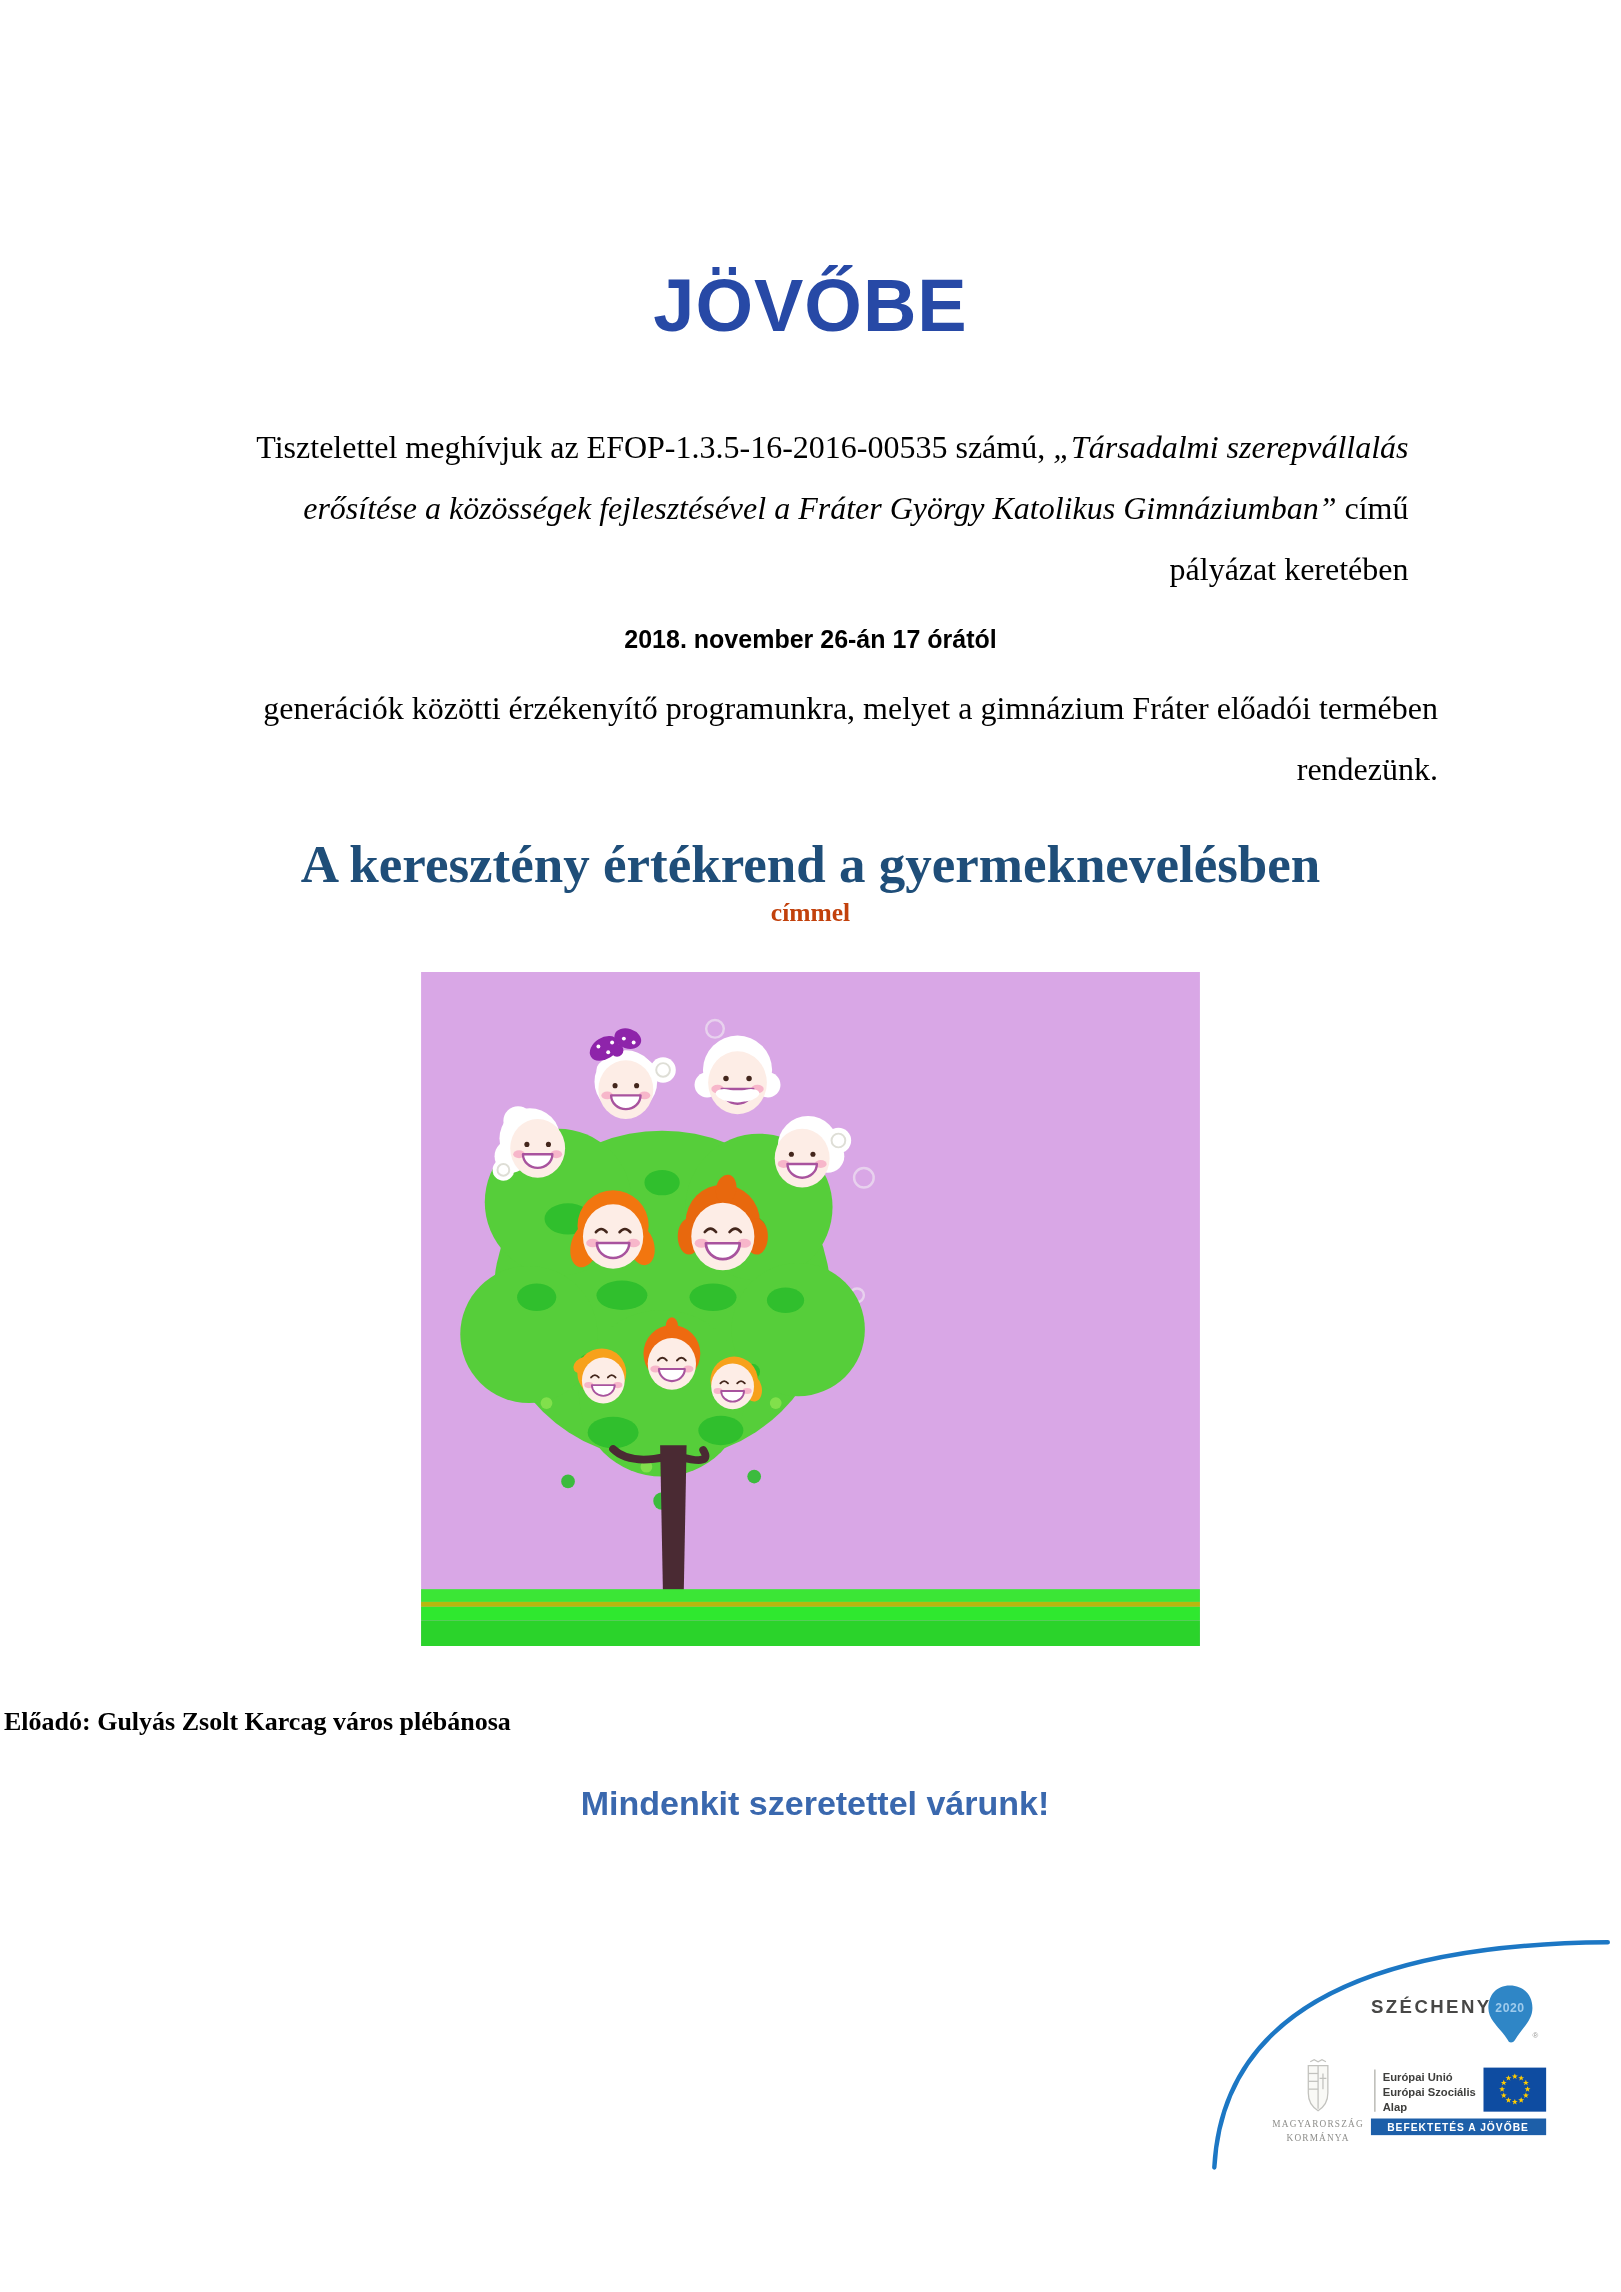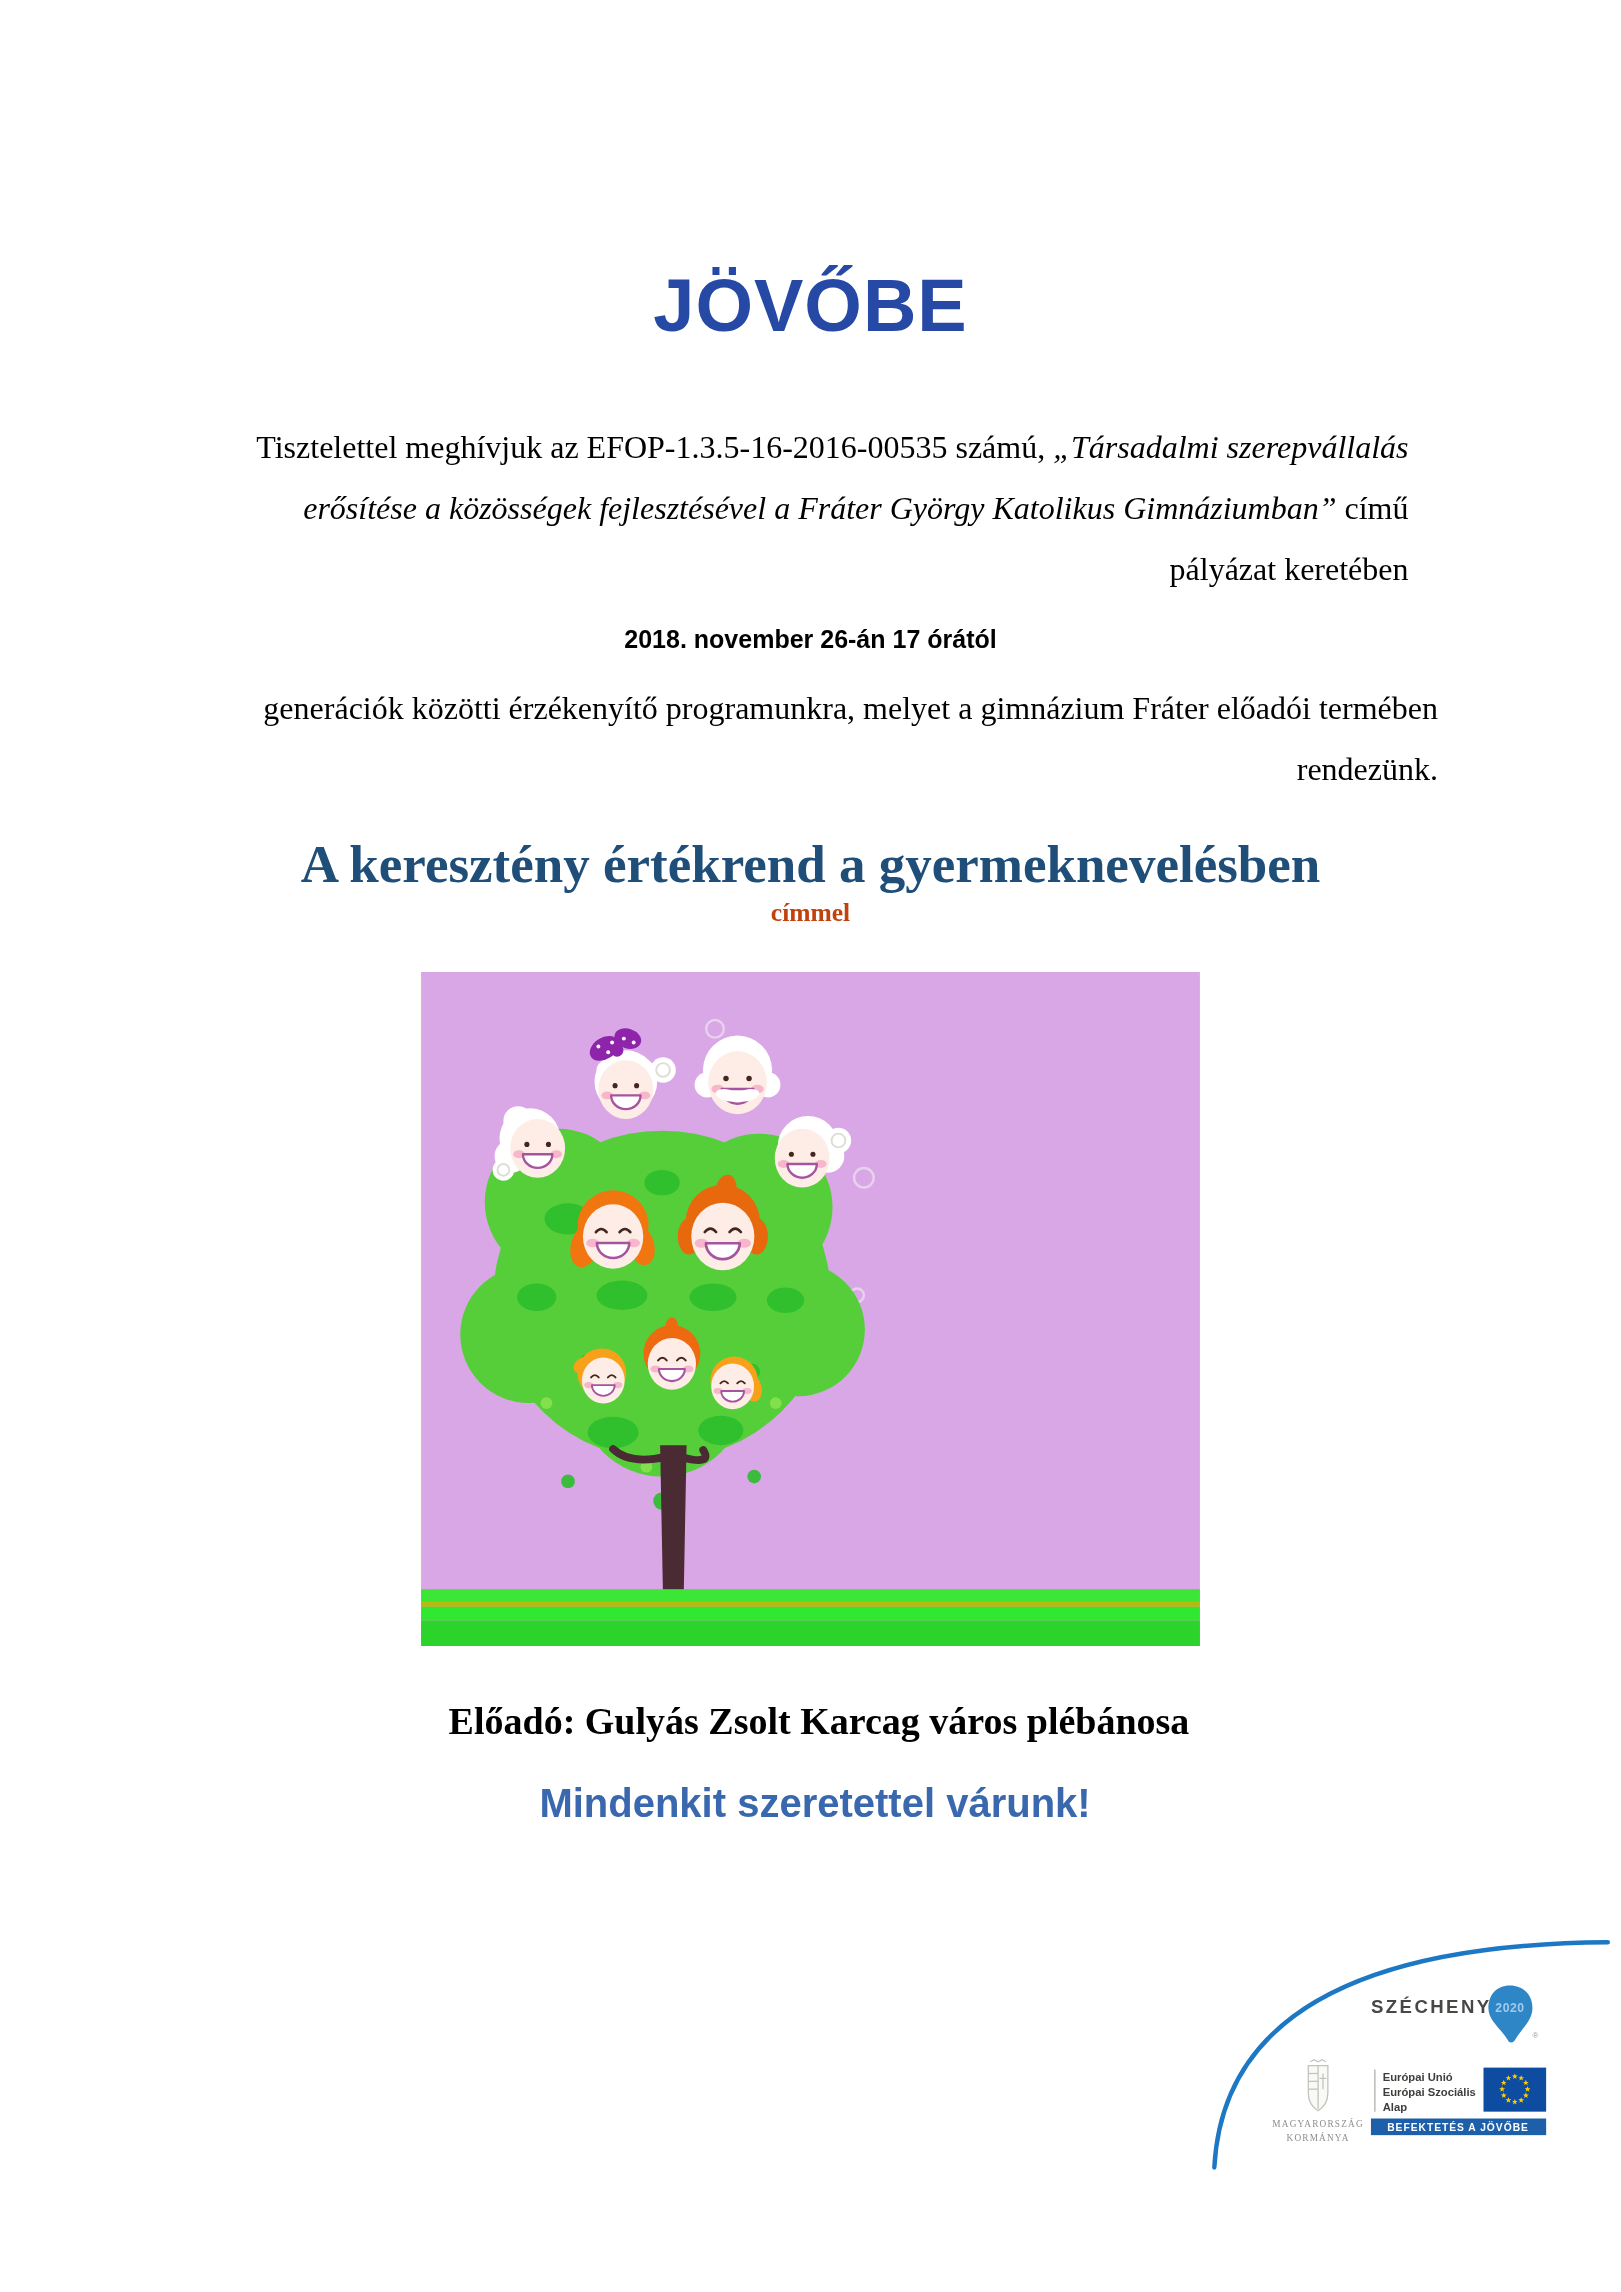--- a/index.html
+++ b/index.html
@@ -31,25 +31,25 @@
     font-size:53px;font-weight:bold;color:#1F4E79;line-height:1.15;
   }
   .cimmel{
     text-align:center;font-size:25.5px;font-weight:bold;color:#c2410c;line-height:31px;
     margin:0 0 44px 0;
   }
   .illustration{
     width:779px;height:674px;margin:0 auto;display:block;
   }
   p.speaker{
-    margin:54px 0 0 17px;text-align:center;font-size:38px;font-weight:bold;line-height:43px;
+    margin:54px 0 0 4px;text-align:left;font-size:26px;font-weight:bold;line-height:43px;
   }
   p.closing{
     margin:39px 0 0 9px;text-align:center;
-    font-family:"Liberation Sans", sans-serif;font-weight:bold;font-size:40px;color:#3A68AE;line-height:43px;
+    font-family:"Liberation Sans", sans-serif;font-weight:bold;font-size:34px;color:#3A68AE;line-height:43px;
   }
   .logo-block{
     position:absolute;left:1206px;top:1911px;width:416px;height:323px;
   }
   svg text{font-family:"Liberation Sans", sans-serif;}
   svg text.serifish{font-family:"Liberation Serif", serif;}
 </style>
 </head>
 <body>
 

